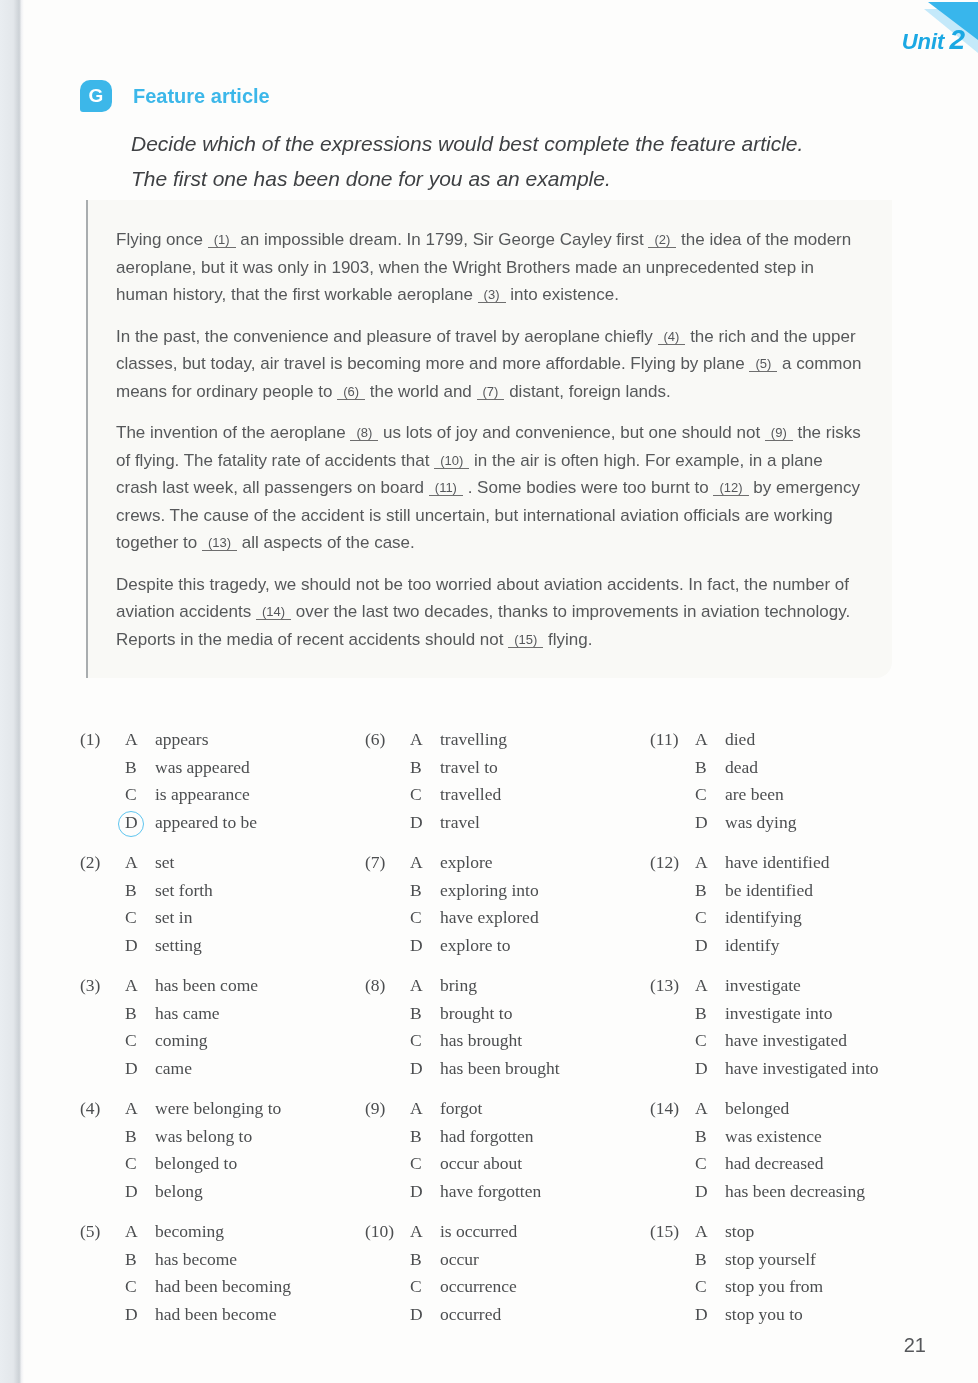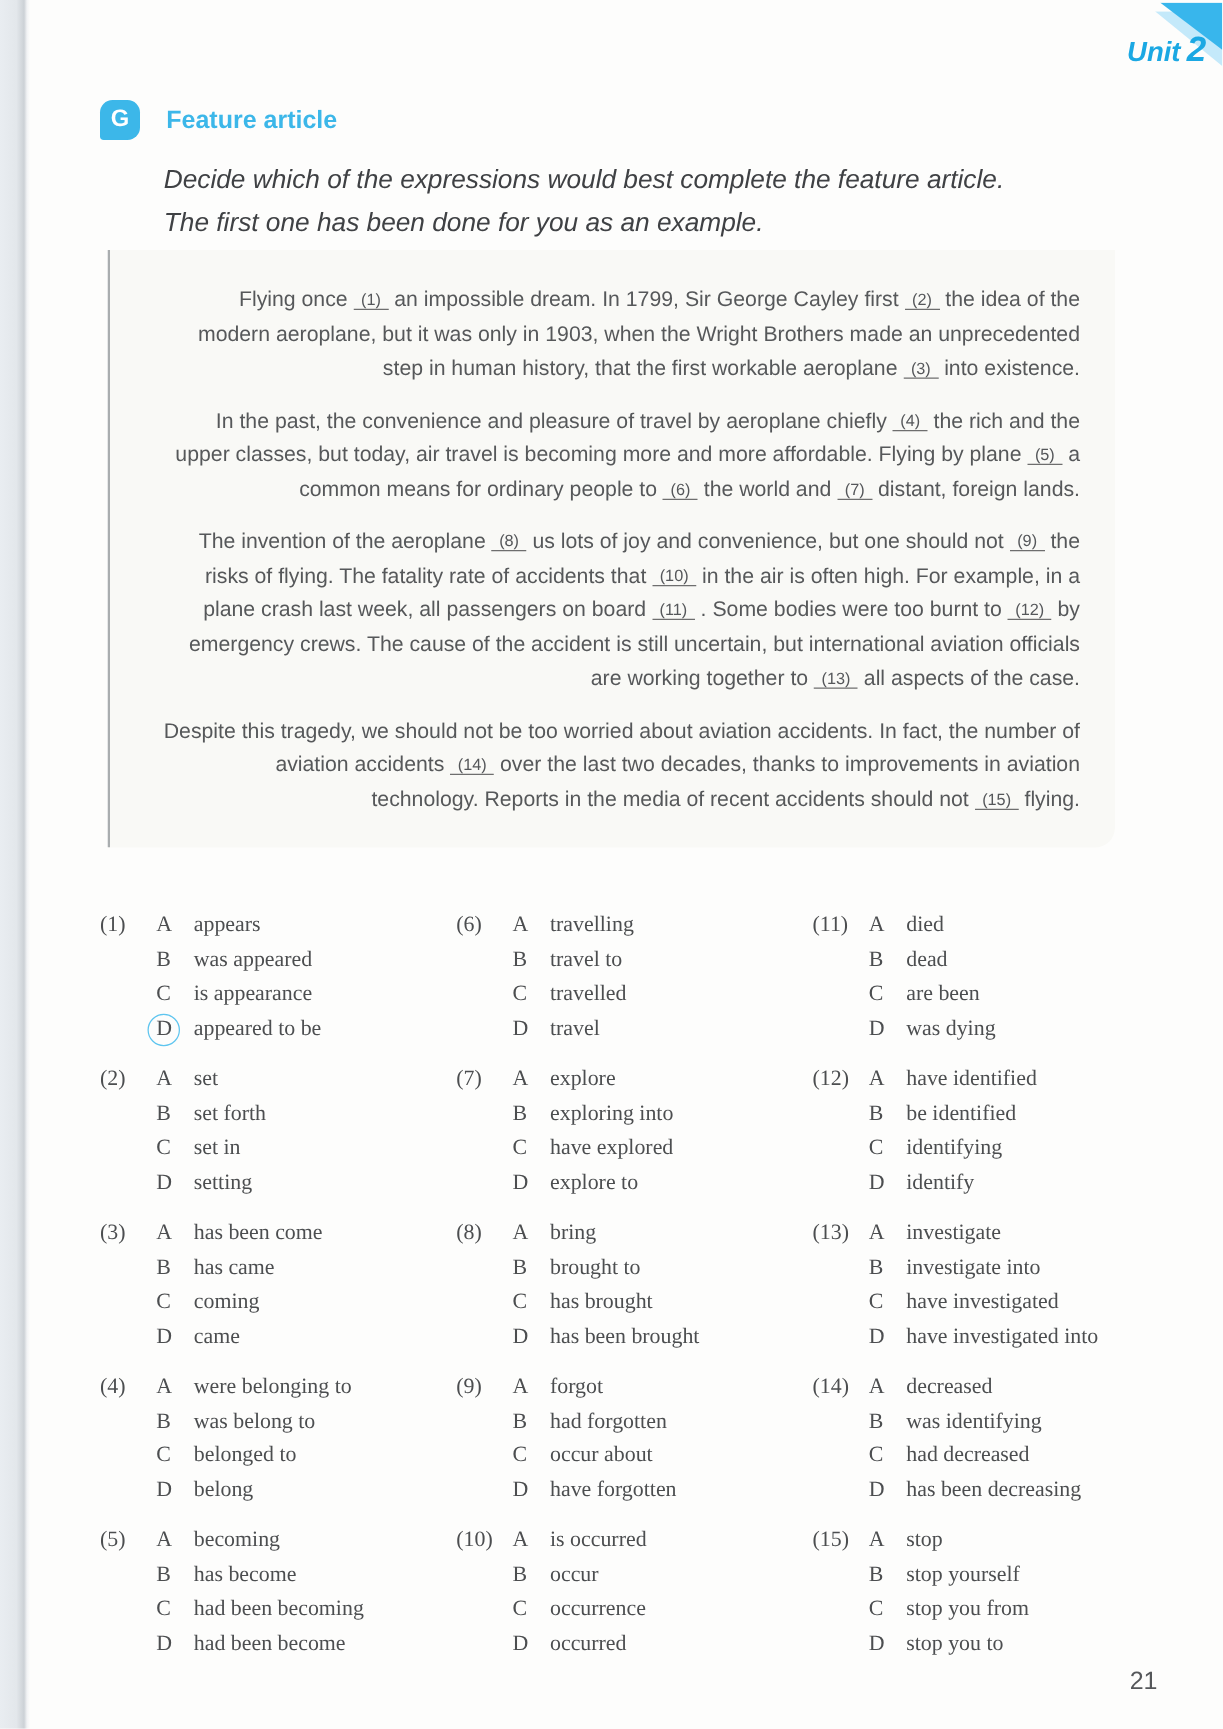--- a/index.html
+++ b/index.html
@@ -48,21 +48,21 @@
     position:absolute;left:86px;top:200px;width:804px;height:478px;
     background:#f9f9f6;border-left:2px solid #a9adaf;border-radius:0 0 16px 0;
   }
   .passage-fold{
     position:absolute;top:0;right:0;width:92px;height:92px;
     background:linear-gradient(to bottom left,
       #fdfdfc 0%,#fdfdfc 50%,
       #efefec 53%,#cbcbc6 63%,#a6a6a0 68%,
       #ededod 70%,#f1f1ee 73%,#f9f9f6 82%);
   }
-  .passage-body{padding:26px 28px 0 42px;text-align:right;}
+  .passage-body{padding:26px 28px 0 28px;}
   .para{margin:0 0 14px 0;font-size:17px;line-height:27.5px;color:#56585a;}
   .blank{
     display:inline-block;font-size:13px;line-height:15px;color:#55575a;
     border-bottom:1.5px solid #6e6e6e;padding:0 6px;vertical-align:1px;
   }
 
   
   .questions{
     position:absolute;left:80px;top:726px;width:880px;
     display:grid;grid-template-columns:285px 285px 1fr;
@@ -390,25 +390,25 @@
             <span class="letter">D</span>
             <span class="opt-text">have investigated into</span>
           </div>
         </div>
       </div>
       <div class="question">
         <span class="q-num">(14)</span>
         <div class="opts">
           <div class="opt">
             <span class="letter">A</span>
-            <span class="opt-text">decreased</span>
-          </div>
-          <div class="opt">
-            <span class="letter">B</span>
-            <span class="opt-text">was identifying</span>
+            <span class="opt-text">belonged</span>
+          </div>
+          <div class="opt">
+            <span class="letter">B</span>
+            <span class="opt-text">was existence</span>
           </div>
           <div class="opt">
             <span class="letter">C</span>
             <span class="opt-text">had decreased</span>
           </div>
           <div class="opt">
             <span class="letter">D</span>
             <span class="opt-text">has been decreasing</span>
           </div>
         </div>

